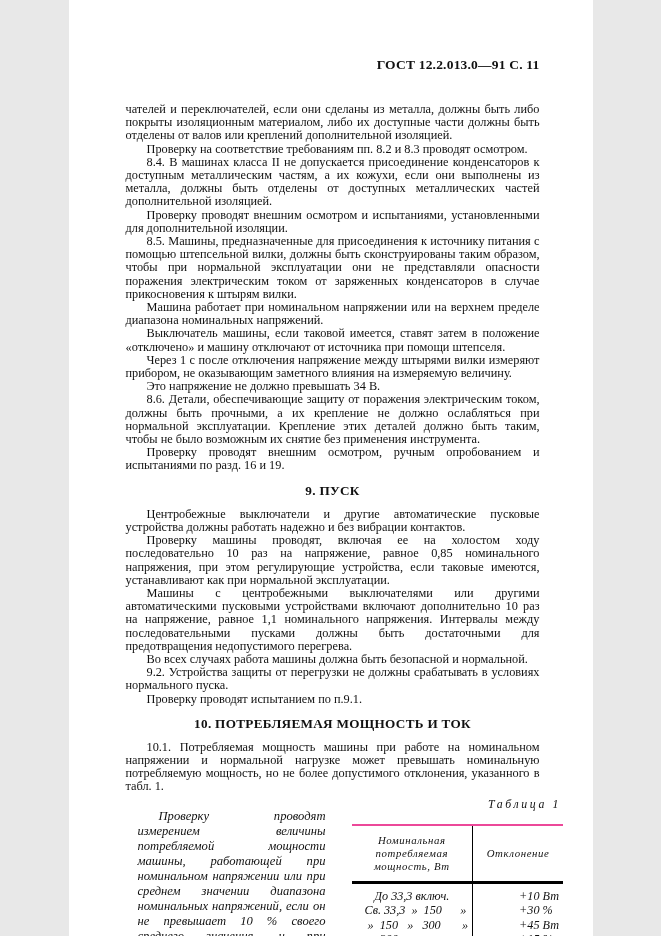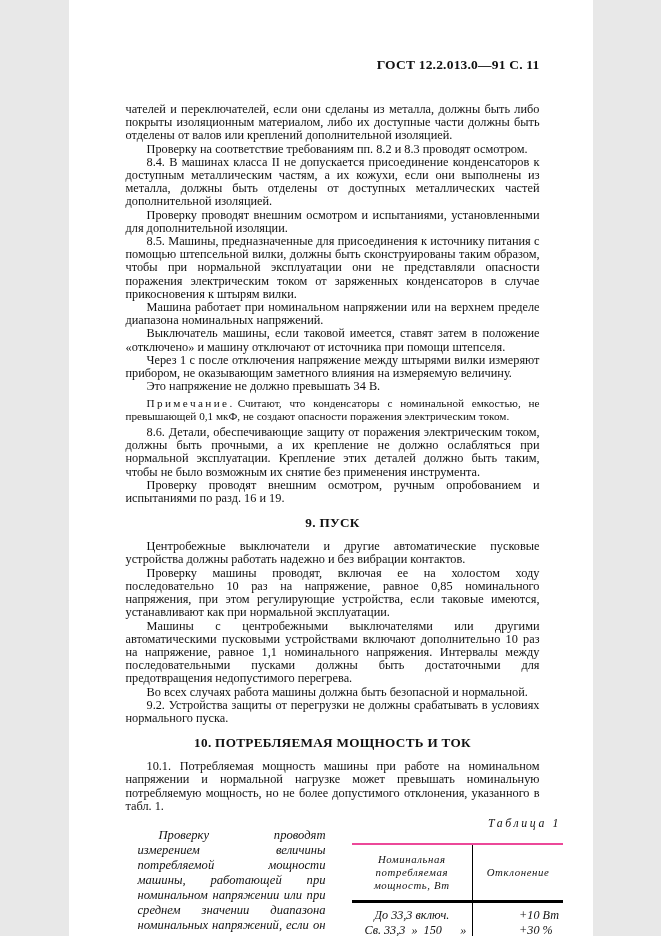--- a/index.html
+++ b/index.html
@@ -104,35 +104,33 @@
   <div class="body-text">
     <p class="cont">чателей и переключателей, если они сделаны из металла, должны быть либо покрыты изоляционным материалом, либо их доступные части должны быть отделены от валов или креплений дополнительной изоляцией.</p>
     <p class="proc">Проверку на соответствие требованиям пп. 8.2 и 8.3 проводят осмотром.</p>
     <p>8.4. В машинах класса II не допускается присоединение конденсаторов к доступным металлическим частям, а их кожухи, если они выполнены из металла, должны быть отделены от доступных металлических частей дополнительной изоляцией.</p>
     <p class="proc">Проверку проводят внешним осмотром и испытаниями, установленными для дополнительной изоляции.</p>
     <p>8.5. Машины, предназначенные для присоединения к источнику питания с помощью штепсельной вилки, должны быть сконструированы таким образом, чтобы при нормальной эксплуатации они не представляли опасности поражения электрическим током от заряженных конденсаторов в случае прикосновения к штырям вилки.</p>
     <p>Машина работает при номинальном напряжении или на верхнем пределе диапазона номинальных напряжений.</p>
     <p class="proc">Выключатель машины, если таковой имеется, ставят затем в положение «отключено» и машину отключают от источника при помощи штепселя.</p>
     <p class="proc">Через 1 с после отключения напряжение между штырями вилки измеряют прибором, не оказывающим заметного влияния на измеряемую величину.</p>
     <p class="proc">Это напряжение не должно превышать 34 В.</p>
-    <p class="note">
-      <span class="note-label">Примечание.</span><span>Считают, что конденсаторы с номинальной емкостью, не превышающей 0,1 мкФ, не создают опасности поражения электрическим током.</span>
-    </p>
     <p>8.6. Детали, обеспечивающие защиту от поражения электрическим током, должны быть прочными, а их крепление не должно ослабляться при нормальной эксплуатации. Крепление этих деталей должно быть таким, чтобы не было возможным их снятие без применения инструмента.</p>
     <p class="proc">Проверку проводят внешним осмотром, ручным опробованием и испытаниями по разд. 16 и 19.</p>
   </div>
 
   <h2 class="sec-heading">9. ПУСК</h2>
 
   <div class="body-text">
     <p>Центробежные выключатели и другие автоматические пусковые устройства должны работать надежно и без вибрации контактов.</p>
     <p class="proc">Проверку машины проводят, включая ее на холостом ходу последовательно 10 раз на напряжение, равное 0,85 номинального напряжения, при этом регулирующие устройства, если таковые имеются, устанавливают как при нормальной эксплуатации.</p>
     <p class="proc">Машины с центробежными выключателями или другими автоматическими пусковыми устройствами включают дополнительно 10 раз на напряжение, равное 1,1 номинального напряжения. Интервалы между последовательными пусками должны быть достаточными для предотвращения недопустимого перегрева.</p>
     <p class="proc">Во всех случаях работа машины должна быть безопасной и нормальной.</p>
     <p>9.2. Устройства защиты от перегрузки не должны срабатывать в условиях нормального пуска.</p>
+    <p class="proc">Проверку проводят испытанием по п.9.1.</p>
   </div>
 
   <h2 class="sec-heading">10. ПОТРЕБЛЯЕМАЯ МОЩНОСТЬ И ТОК</h2>
 
   <div class="body-text">
     <p>10.1. Потребляемая мощность машины при работе на номинальном напряжении и нормальной нагрузке может превышать номинальную потребляемую мощность, но не более допустимого отклонения, указанного в табл. 1.</p>
   </div>
 
   <div class="two-col">
     <div class="left-col">

